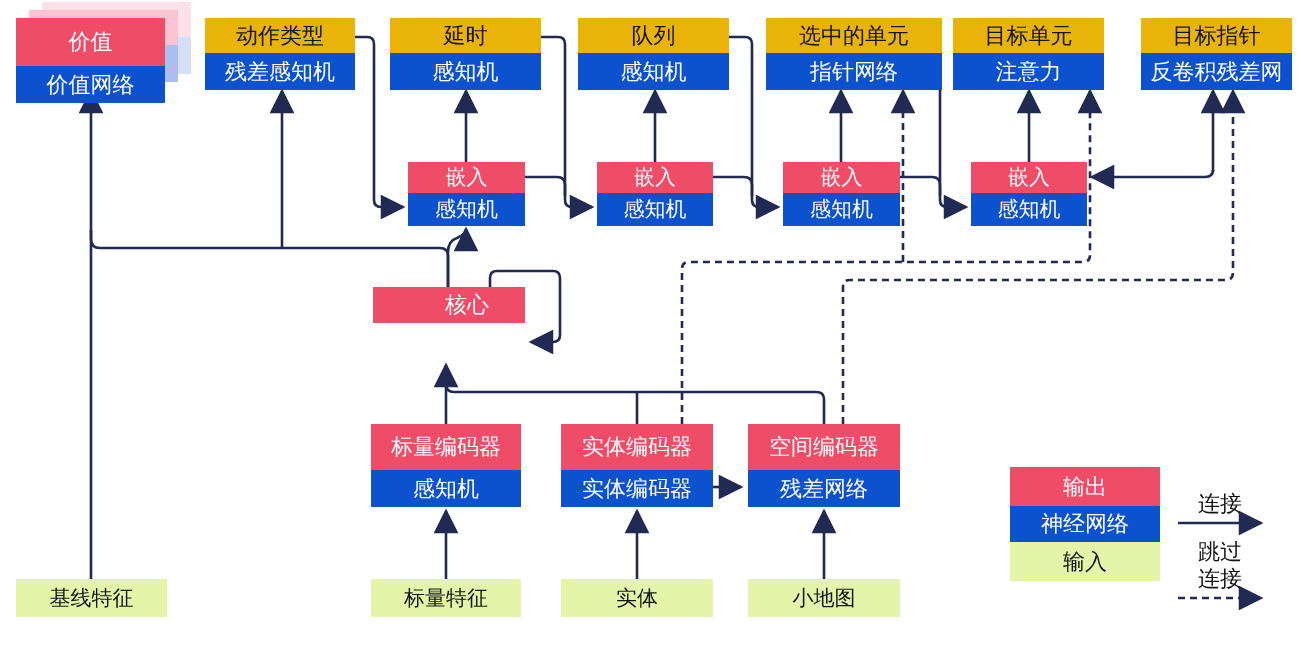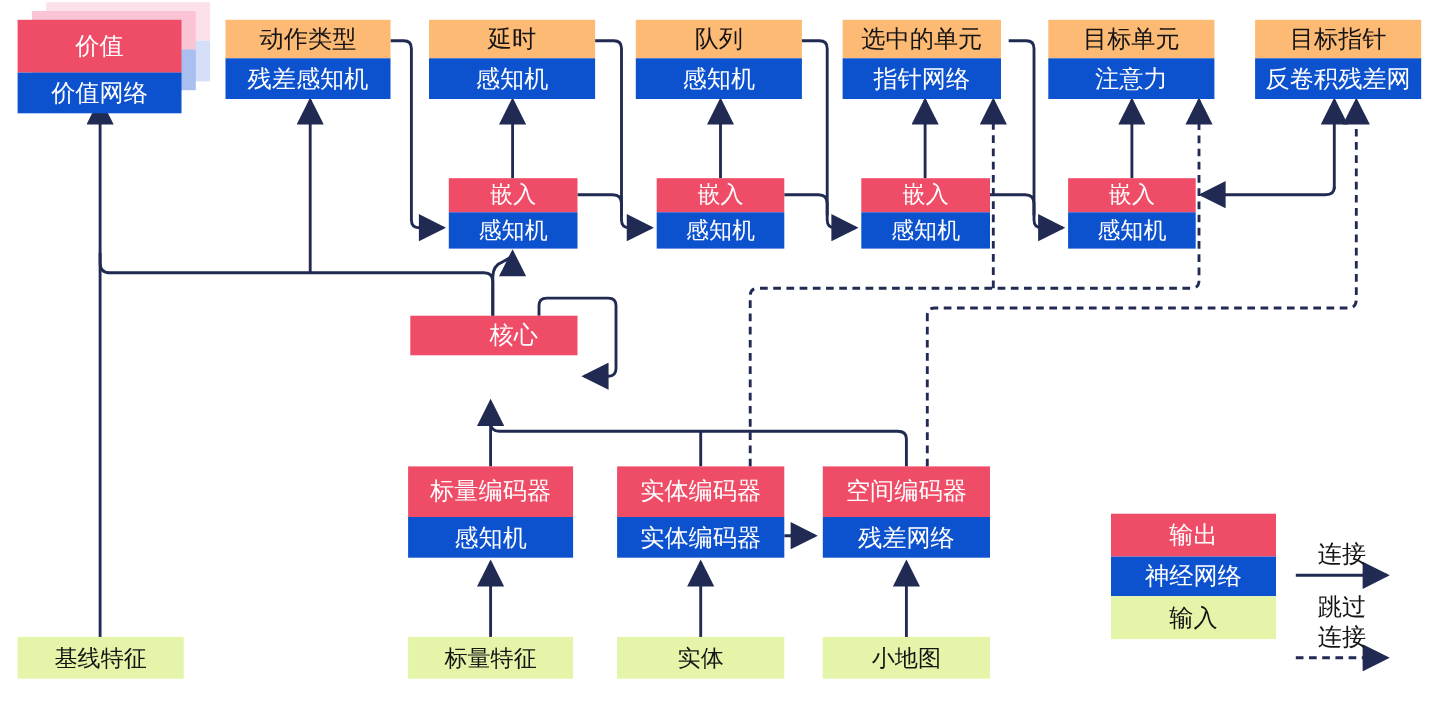--- a/index.html
+++ b/index.html
@@ -3,21 +3,21 @@
 <meta charset="utf-8">
 <style>
   html,body{margin:0;padding:0;background:#ffffff;}
   .canvas{
     position:relative;width:1301px;height:662px;background:#ffffff;overflow:hidden;
     font-family:"Liberation Serif","DejaVu Serif",serif;
   }
   svg.wires{position:absolute;left:0;top:0;z-index:0;}
   .node{position:absolute;display:flex;flex-direction:column;z-index:2;}
   .node .part{display:flex;align-items:center;justify-content:center;line-height:1;}
-  .yellow{background:#fdba74;color:#141414;}
+  .yellow{background:#eab308;color:#141414;}
   .red{background:#EF4C67;color:#ffffff;}
   .blue{background:#0C51CE;color:#ffffff;}
   .green{background:#E4F5A9;color:#141414;}
   .pink1{background:#FAC4D5;}
   .lblue1{background:#A9BFEF;}
   .pink2{background:#FCE1EB;}
   .lblue2{background:#D5DFF8;}
   .shadow{position:absolute;display:flex;flex-direction:column;z-index:1;}
   .shadow .part{flex:none;}
   .fs22{font-size:22px;}
@@ -116,21 +116,21 @@
   <div class="node" style="left:390px;top:18px;width:151px;">
     <div class="part yellow fs22" style="height:35px;">延时</div>
     <div class="part blue fs22" style="height:37px;">感知机</div>
   </div>
 
   <div class="node" style="left:578px;top:18px;width:151px;">
     <div class="part yellow fs22" style="height:35px;">队列</div>
     <div class="part blue fs22" style="height:37px;">感知机</div>
   </div>
 
-  <div class="node" style="left:766px;top:18px;width:144px;">
+  <div class="node" style="left:766px;top:18px;width:176px;">
     <div class="part yellow fs22" style="height:35px;">选中的单元</div>
     <div class="part blue fs22" style="height:37px;">指针网络</div>
   </div>
 
   <div class="node" style="left:953px;top:18px;width:151px;">
     <div class="part yellow fs22" style="height:35px;">目标单元</div>
     <div class="part blue fs22" style="height:37px;">注意力</div>
   </div>
 
   <div class="node" style="left:1141px;top:18px;width:151px;">

